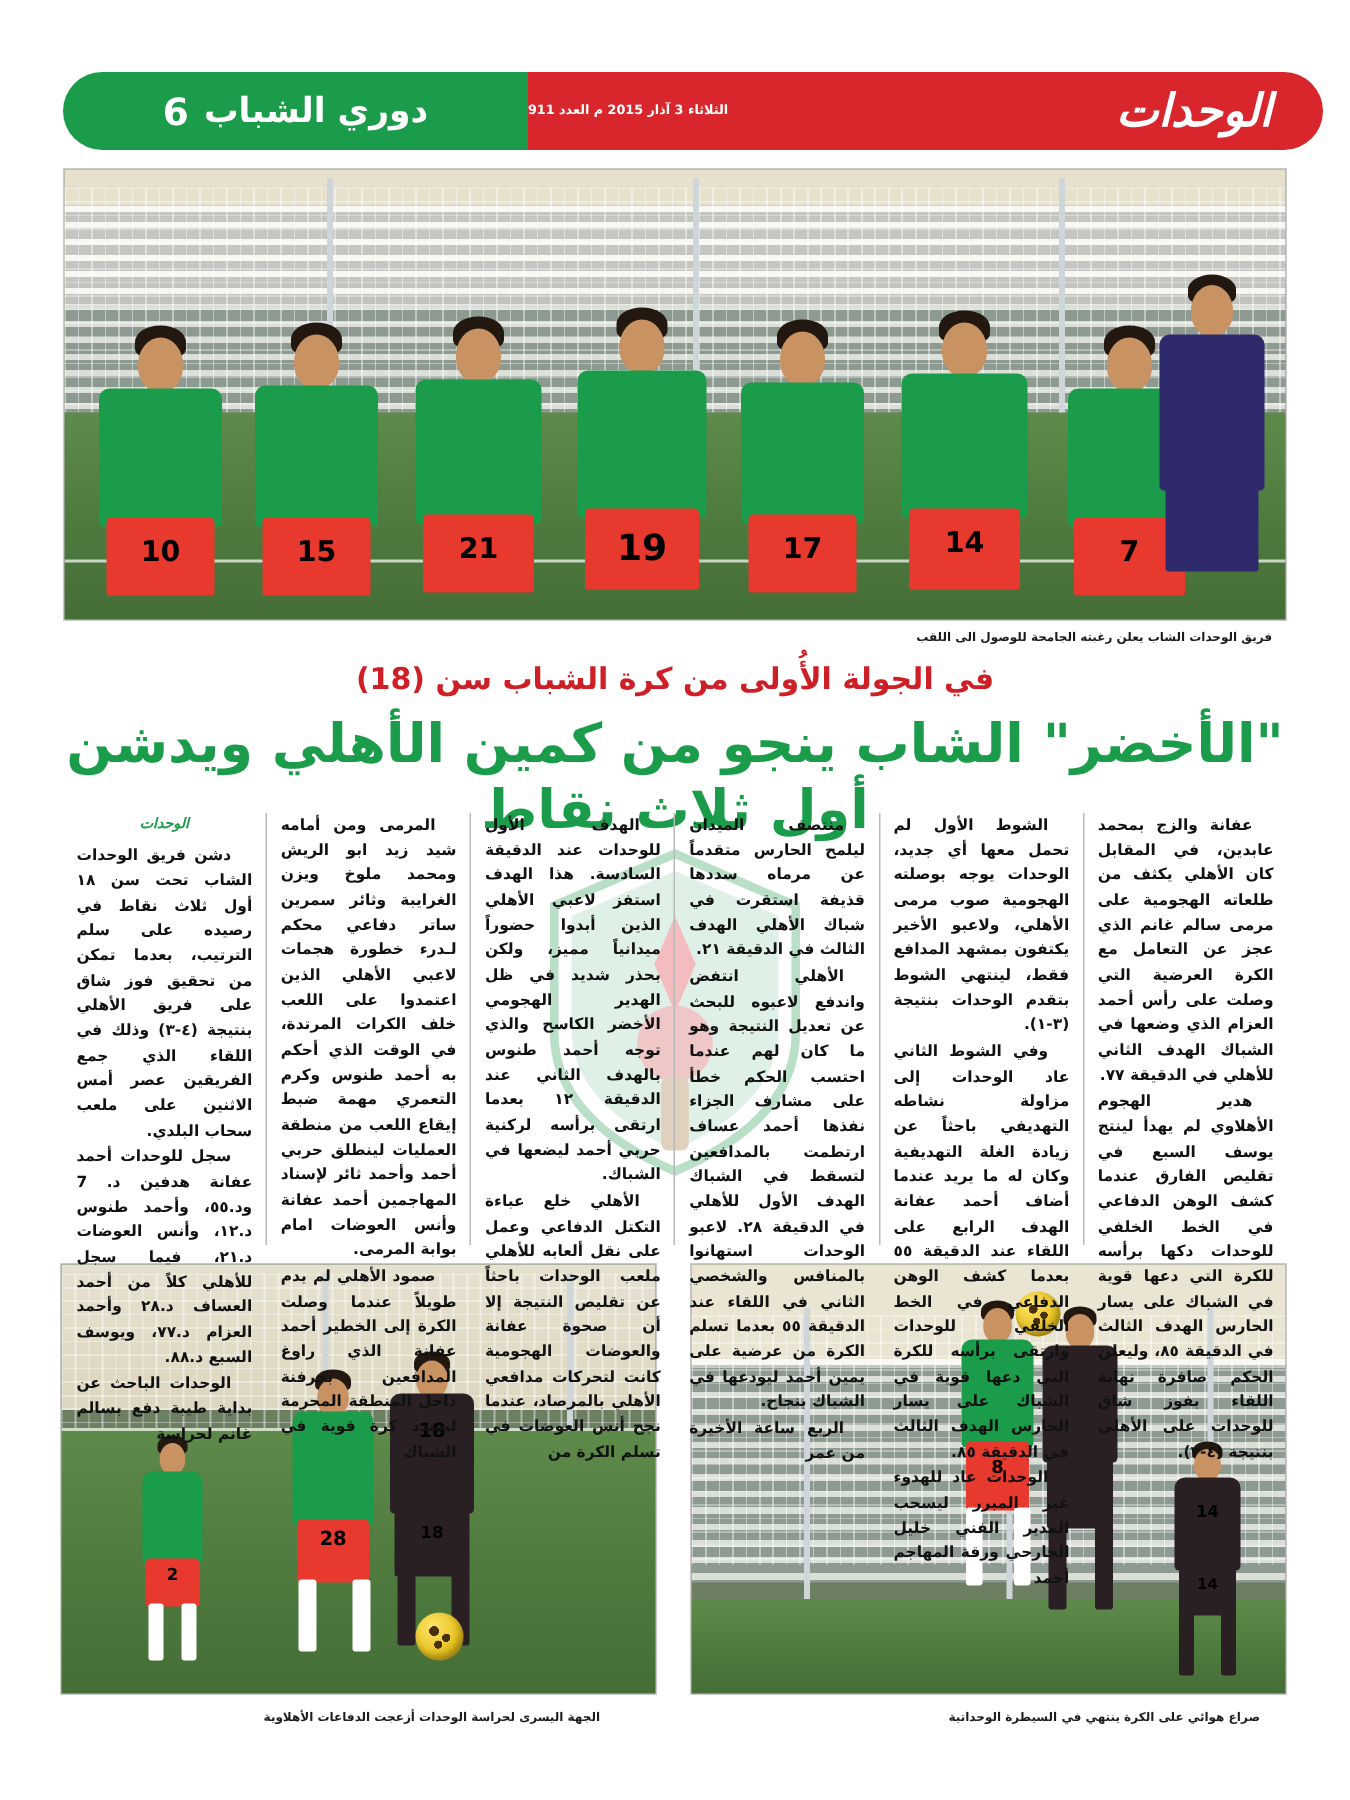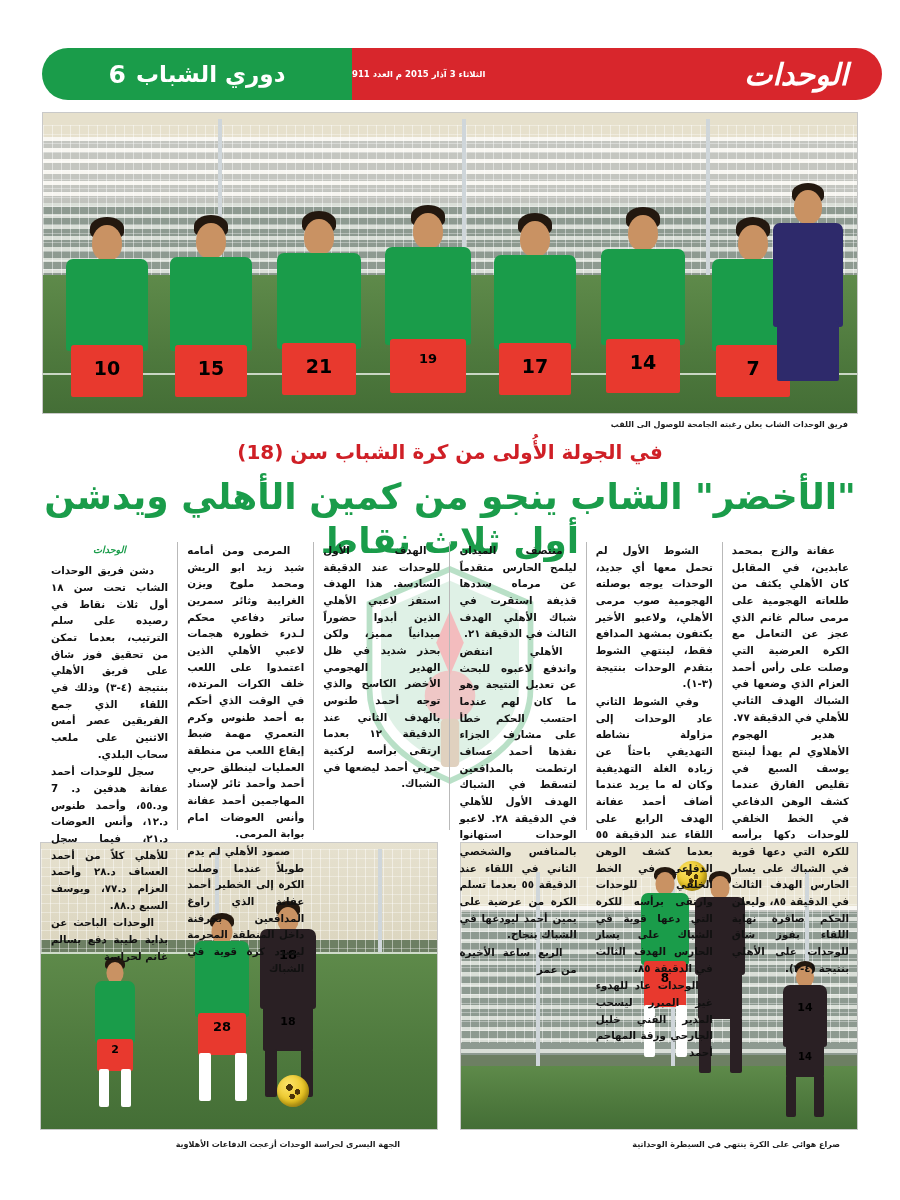--- a/index.html
+++ b/index.html
@@ -243,21 +243,21 @@
       <div class="p-head" style="top:8px;width:30px;height:36px;"></div>
       <div class="p-torso" style="top:42px;width:82px;height:94px;background:#1a9c4a;"></div>
       <div class="p-shorts" style="top:130px;width:72px;height:52px;background:#e8392e;"></div>
       <div class="p-num" style="top:142px;font-size:19px;">17</div>
     </div>
     <div class="player" style="right:382px;width:94px;height:208px;">
       <div class="p-hair" style="top:0;width:34px;height:22px;"></div>
       <div class="p-head" style="top:8px;width:30px;height:36px;"></div>
       <div class="p-torso" style="top:42px;width:86px;height:98px;background:#1a9c4a;"></div>
       <div class="p-shorts" style="top:134px;width:76px;height:54px;background:#e8392e;"></div>
-      <div class="p-num" style="top:146px;font-size:13px;">19</div>
+      <div class="p-num" style="top:146px;font-size:24px;">19</div>
     </div>
     <div class="player" style="right:492px;width:92px;height:202px;">
       <div class="p-hair" style="top:0;width:34px;height:22px;"></div>
       <div class="p-head" style="top:8px;width:30px;height:36px;"></div>
       <div class="p-torso" style="top:42px;width:84px;height:96px;background:#1a9c4a;"></div>
       <div class="p-shorts" style="top:132px;width:74px;height:52px;background:#e8392e;"></div>
       <div class="p-num" style="top:144px;font-size:19px;">21</div>
     </div>
     <div class="player" style="right:600px;width:92px;height:198px;">
       <div class="p-hair" style="top:0;width:34px;height:22px;"></div>
@@ -308,20 +308,21 @@
     </div>
 
     <div class="col">
       <p>منتصف الميدان ليلمح الحارس متقدماً عن مرماه سددها قذيفة استقرت في شباك الأهلي الهدف الثالث في الدقيقة ٢١.</p>
       <p>الأهلي انتفض واندفع لاعبوه للبحث عن تعديل النتيجة وهو ما كان لهم عندما احتسب الحكم خطأ على مشارف الجزاء نفذها أحمد عساف ارتطمت بالمدافعين لتسقط في الشباك الهدف الأول للأهلي في الدقيقة ٢٨. لاعبو الوحدات استهانوا بالمنافس والشخصي الثاني في اللقاء عند الدقيقة ٥٥ بعدما تسلم الكرة من عرضية على يمين أحمد ليودعها في الشباك بنجاح.</p>
       <p>الربع ساعة الأخيرة من عمر</p>
     </div>
 
     <div class="col">
       <p>الهدف الأول للوحدات عند الدقيقة السادسة. هذا الهدف استفز لاعبي الأهلي الذين أبدوا حضوراً ميدانياً مميز، ولكن بحذر شديد في ظل الهدير الهجومي الأخضر الكاسح والذي توجه أحمد طنوس بالهدف الثاني عند الدقيقة ١٢ بعدما ارتقى برأسه لركنية حربي أحمد ليضعها في الشباك.</p>
+      <p>الأهلي خلع عباءة التكتل الدفاعي وعمل على نقل ألعابه للأهلي ملعب الوحدات باحثاً عن تقليص النتيجة إلا أن صحوة عفانة والعوضات الهجومية كانت لتحركات مدافعي الأهلي بالمرصاد، عندما نجح أنس العوضات في تسلم الكرة من</p>
     </div>
 
     <div class="col">
       <p>المرمى ومن أمامه شيد زيد ابو الريش ومحمد ملوخ ويزن الغرايبة وثائر سمرين ساتر دفاعي محكم لـدرء خطورة هجمات لاعبي الأهلي الذين اعتمدوا على اللعب خلف الكرات المرتدة، في الوقت الذي أحكم به أحمد طنوس وكرم التعمري مهمة ضبط إيقاع اللعب من منطقة العمليات لينطلق حربي أحمد وأحمد ثائر لإسناد المهاجمين أحمد عفانة وأنس العوضات امام بوابة المرمى.</p>
       <p>صمود الأهلي لم يدم طويلاً عندما وصلت الكرة إلى الخطير أحمد عفانة الذي راوغ المدافعين بحرفنة داخل المنطقة المحرمة ليسدد كرة قوية في الشباك</p>
     </div>
 
     <div class="col">
       <div class="byline">الوحدات</div>
       <p>دشن فريق الوحدات الشاب تحت سن ١٨ أول ثلاث نقاط في رصيده على سلم الترتيب، بعدما تمكن من تحقيق فوز شاق على فريق الأهلي بنتيجة (٤-٣) وذلك في اللقاء الذي جمع الفريقين عصر أمس الاثنين على ملعب سحاب البلدي.</p>

